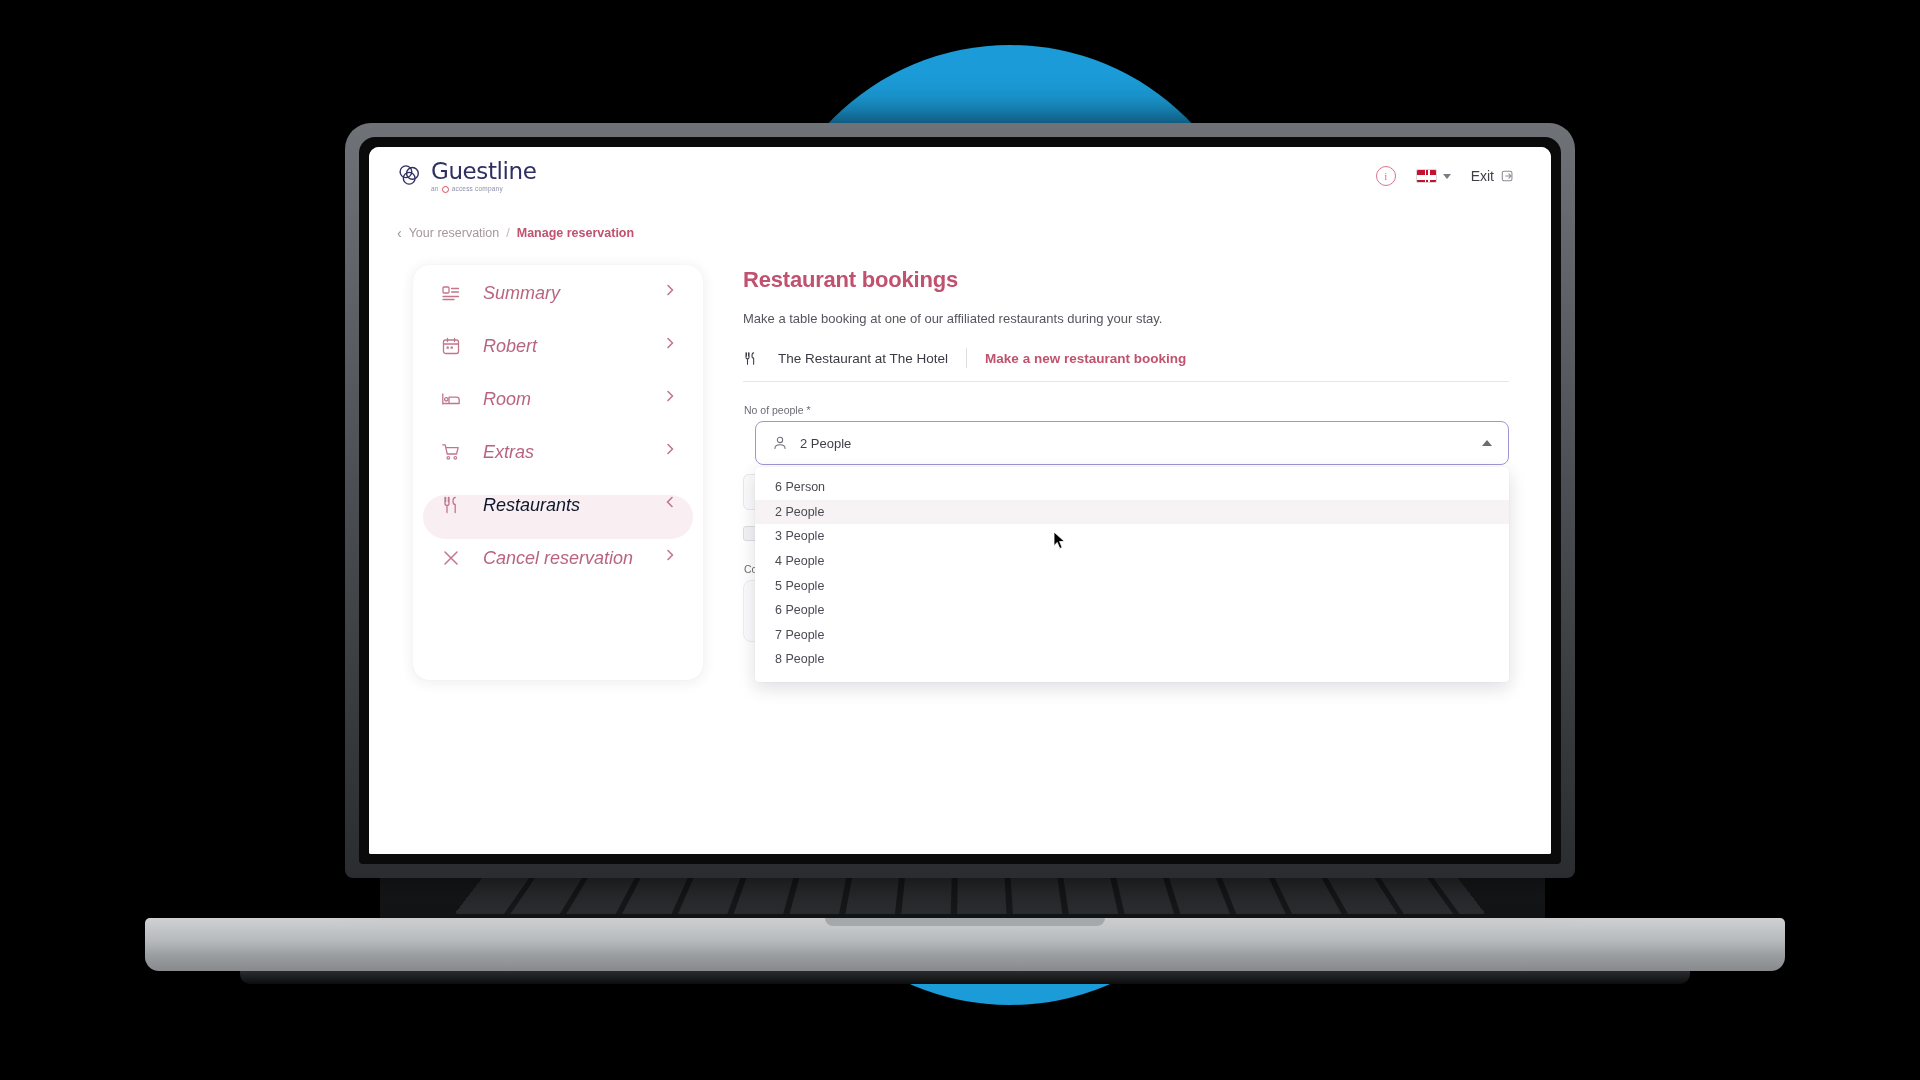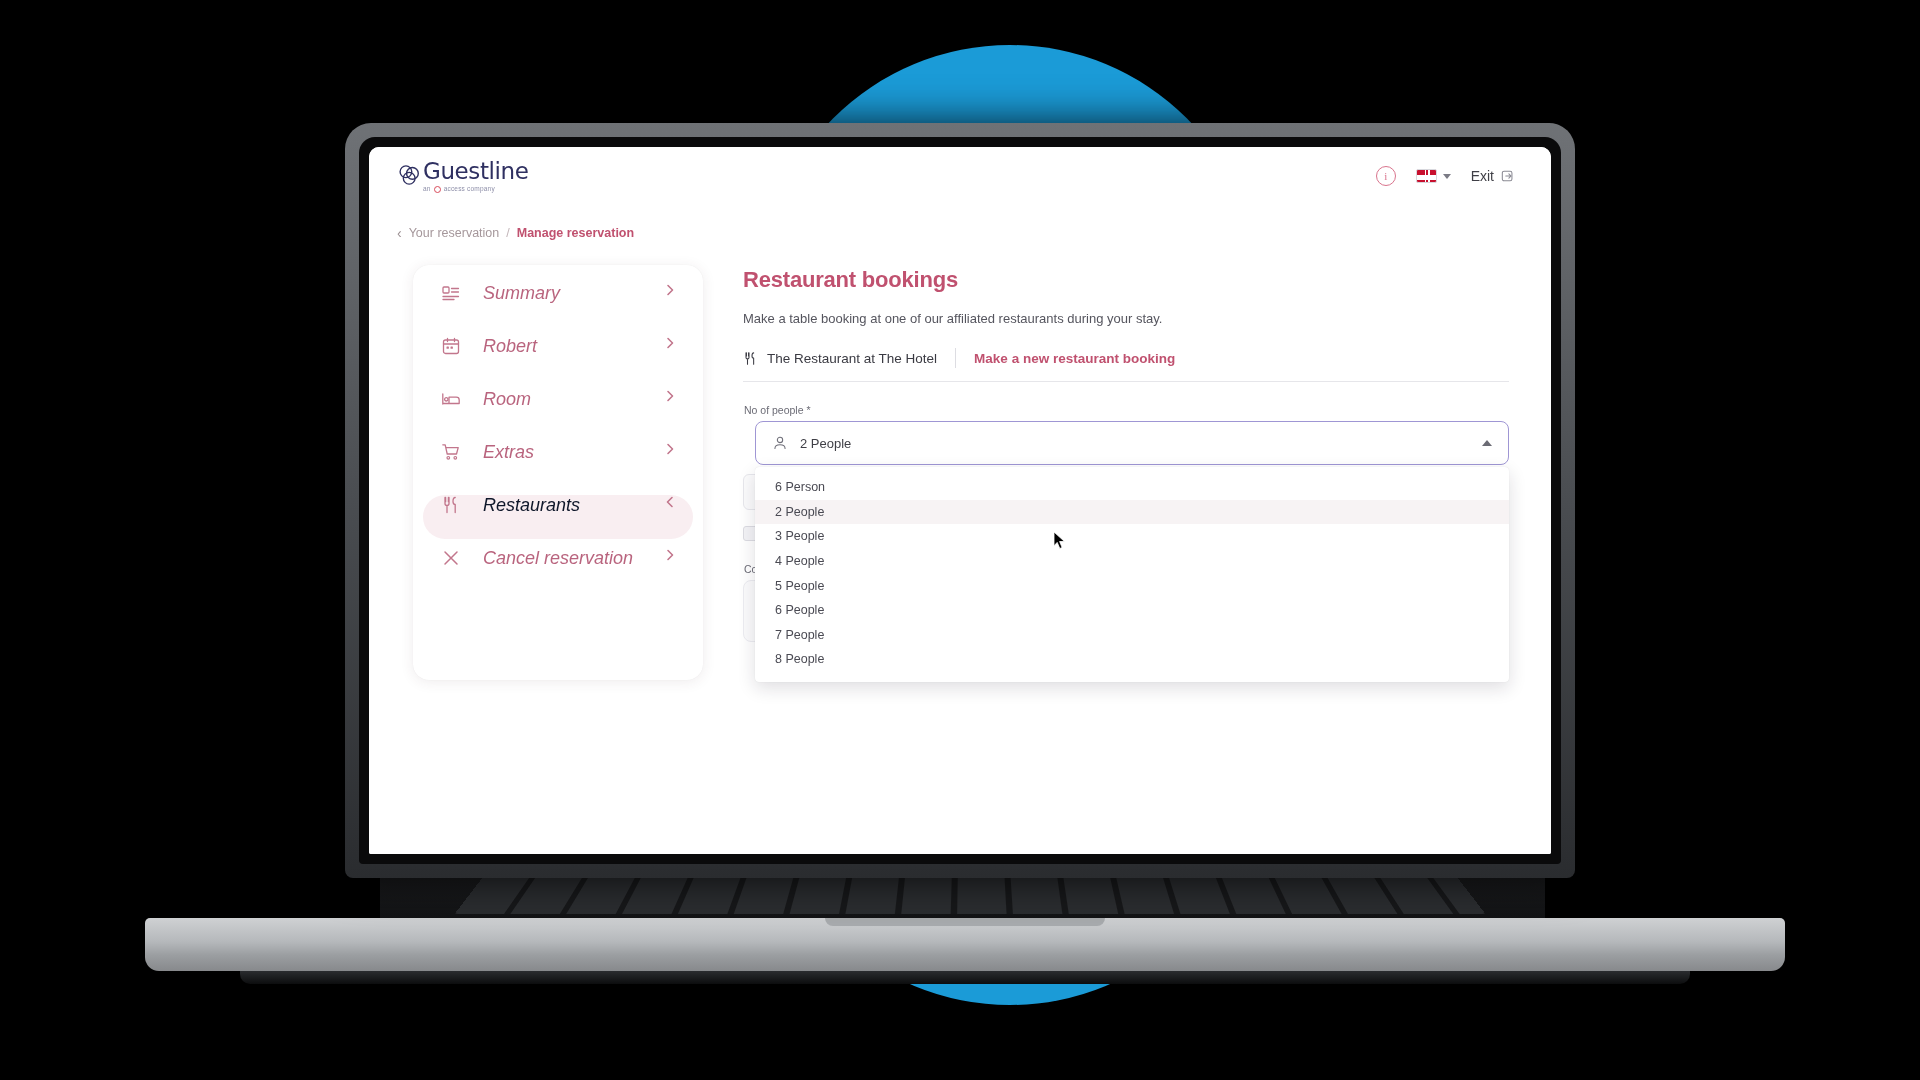--- a/index.html
+++ b/index.html
@@ -100,21 +100,21 @@
     display: flex; flex-direction: column;
     font-size: 13px; color: #3f3f46;
     position: relative;
   }
   .app-header {
     height: 58px;
     display: flex; align-items: center; justify-content: space-between;
     padding: 0 36px 0 28px;
     flex: 0 0 auto;
   }
-  .logo { display: flex; align-items: flex-start; gap: 0; justify-content: flex-end; }
+  .logo { display: flex; align-items: flex-start; gap: 8px; justify-content: flex-end; }
   .logo-mark { width: 26px; height: 26px; margin-top: 2px; }
   .logo-text-wrap { display: flex; flex-direction: column; line-height: 1; }
   .logo-word {
     font-size: 23px; letter-spacing: -.4px; color: #2f3061;
     font-family: "DejaVu Sans", sans-serif; font-weight: 400;
   }
   .logo-tag {
     font-size: 6.5px; color: #8d8ea8; letter-spacing: .2px; margin-top: 3px;
     display: flex; align-items: center; gap: 3px;
   }
@@ -198,21 +198,21 @@
     font-size: 22px; font-weight: 700; color: #c0516f;
     letter-spacing: -.2px; margin-bottom: 18px;
   }
   .page-sub { font-size: 13px; color: #55555e; margin-bottom: 22px; }
   .tabs {
     display: flex; align-items: center; gap: 0;
     border-bottom: 1px solid #e6e6ea;
     padding-bottom: 13px;
   }
   .tab {
-    display: flex; align-items: center; gap: 9px;
+    display: flex; align-items: center; gap: 20px;
     font-size: 13.5px; color: #3a3a42; padding-right: 18px;
   }
   .tab-icon { width: 15px; height: 15px; color: #3a3a42; }
   .tab-divider { width: 1px; height: 20px; background: #ddddE2; }
   .tab.active { color: #c0516f; font-weight: 700; padding-left: 18px; padding-right: 0; }
 
   .field-label { font-size: 10.5px; color: #6c6c76; margin: 22px 0 5px 1px; }
   .select-box {
     position: relative;
     height: 44px;

